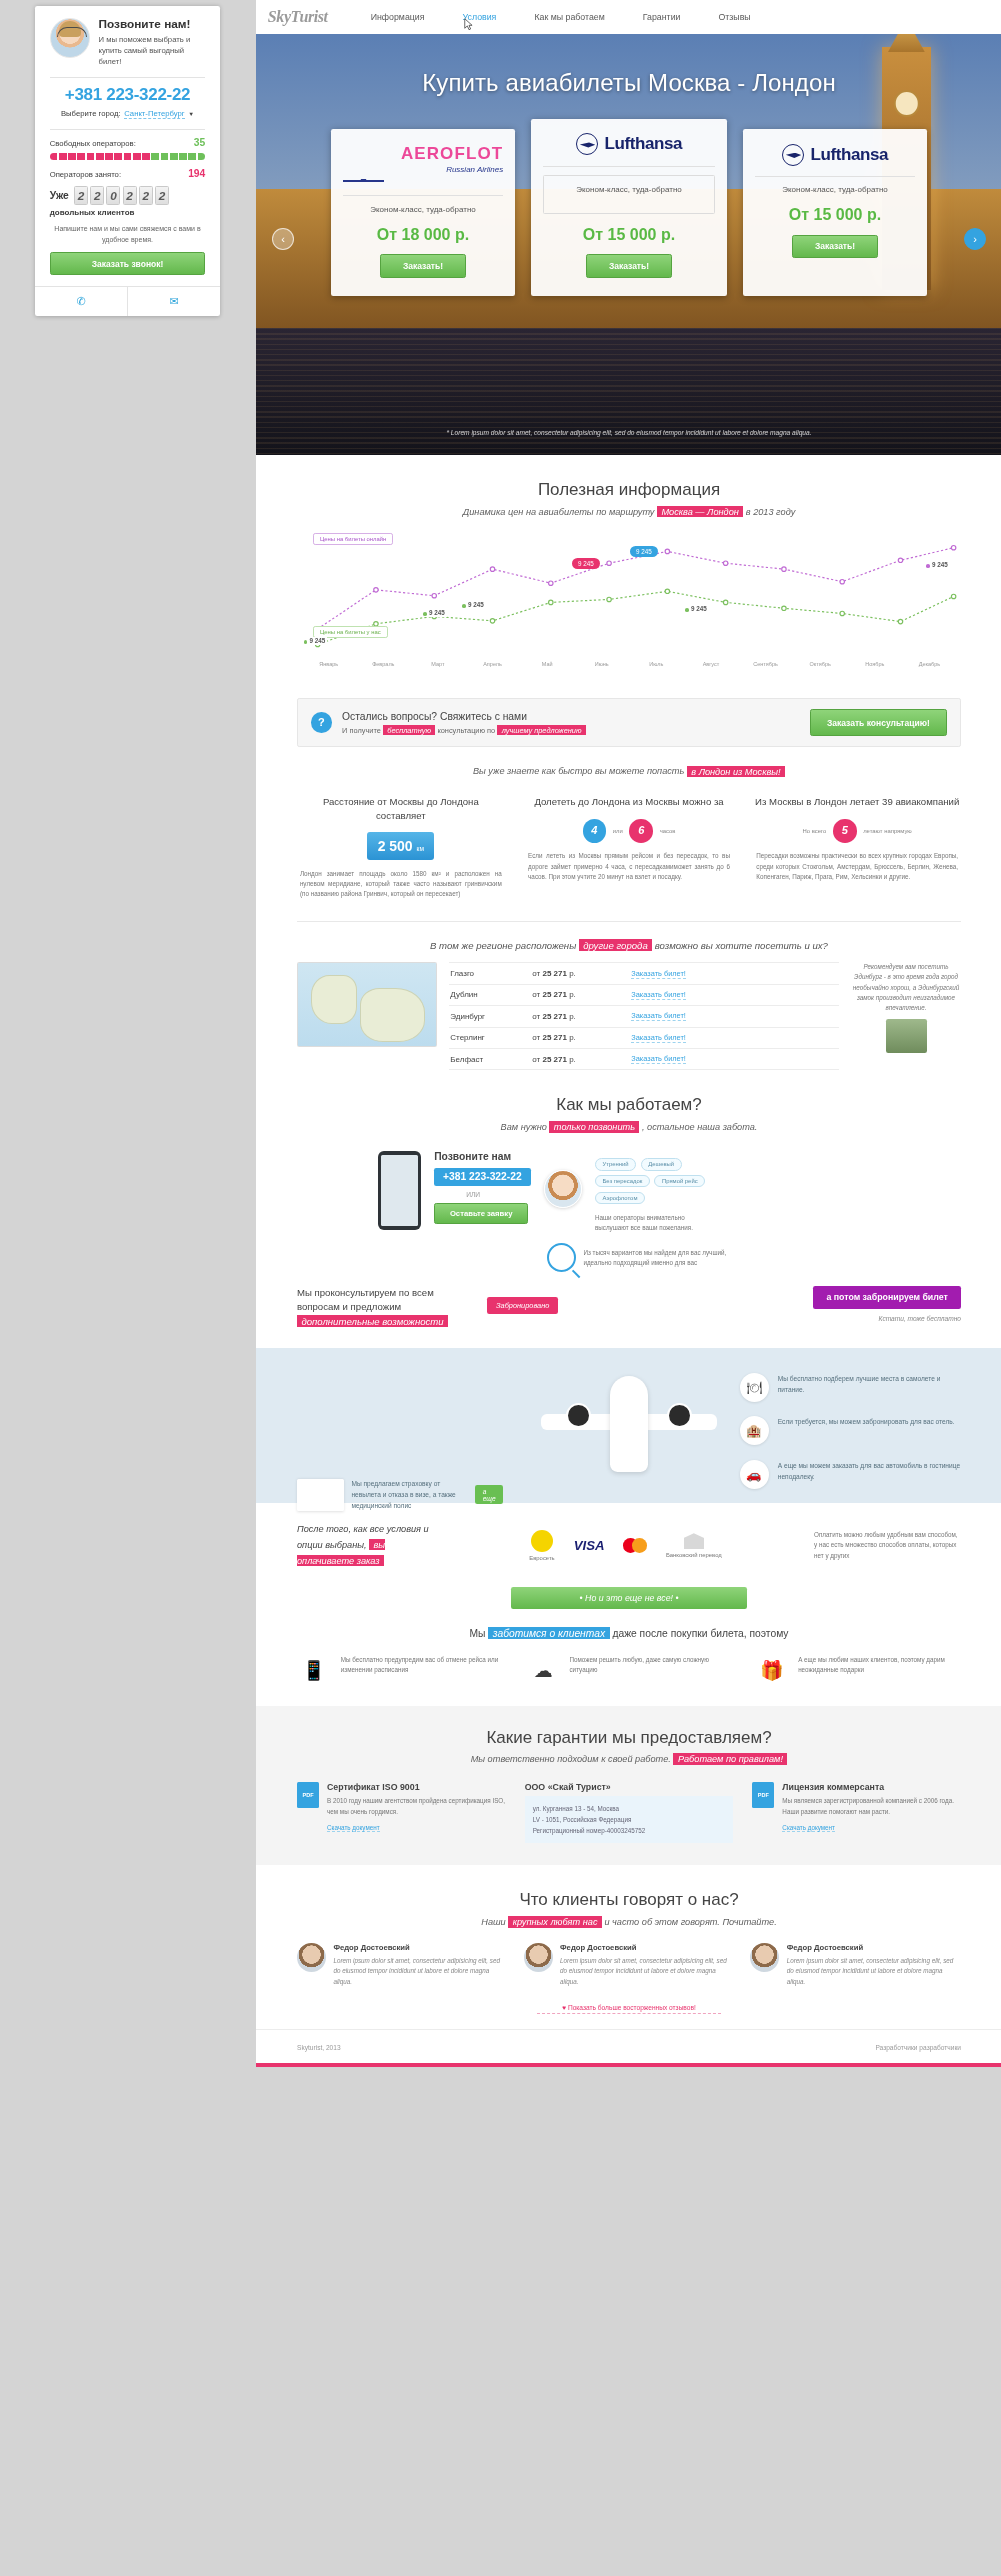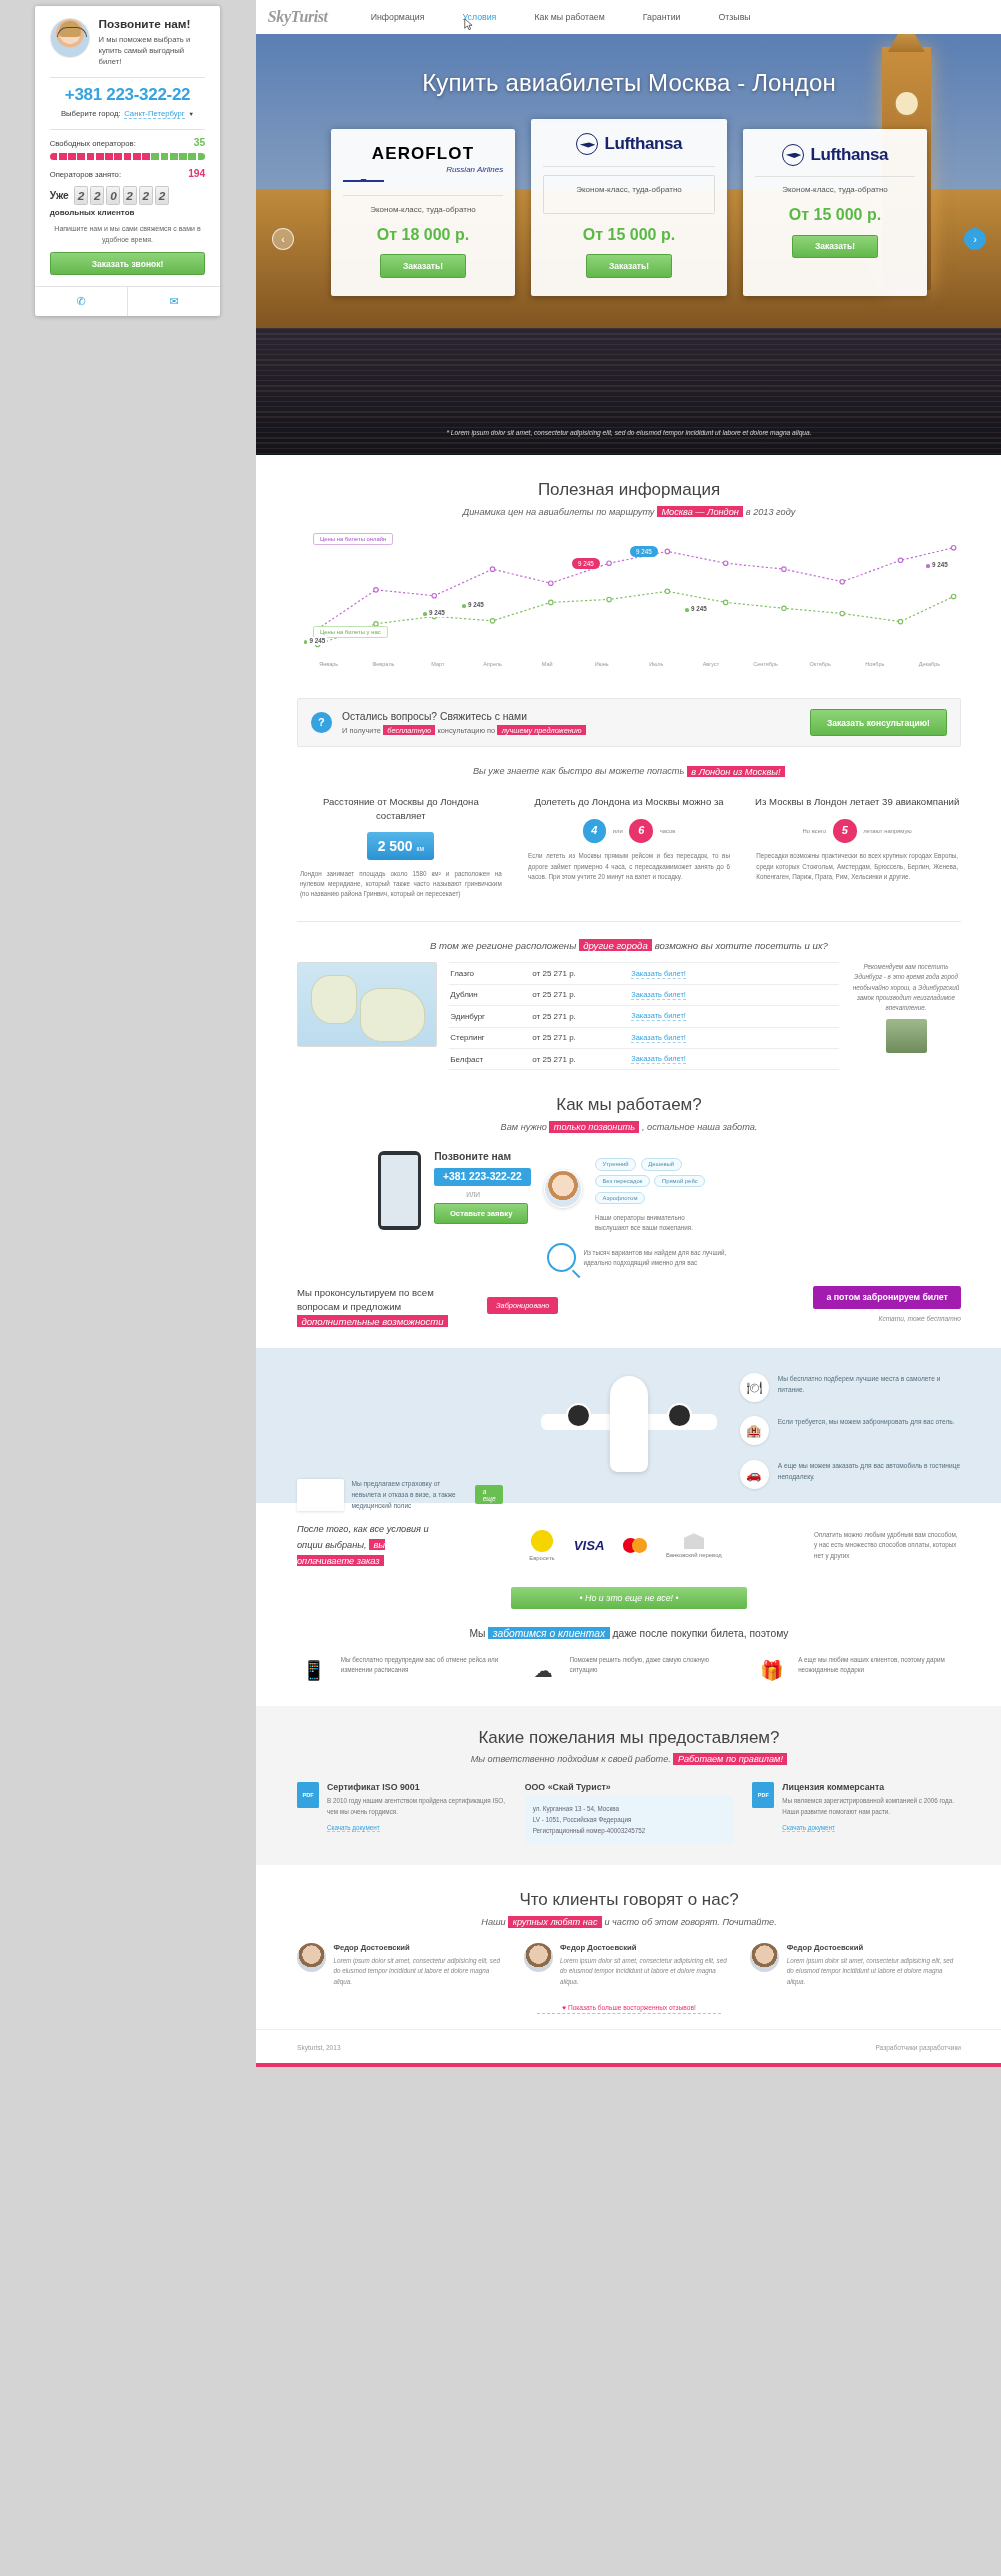--- a/index.html
+++ b/index.html
@@ -125,21 +125,21 @@
     position: relative; z-index: 5; text-align: center; color: #fff;
     font-size: 24px; font-weight: 300; padding-top: 35px; letter-spacing: 0.1px;
     text-shadow: 0 0.7px 3.7px rgba(0,0,0,.45);
   }
   .cards { position: relative; z-index: 5; display: flex; justify-content: center; gap: 16px; margin-top: 32px; }
   .card {
     width: 184px; background: rgba(255,255,255,.94); border-radius: 2.2px;
     padding: 14.7px 11.8px 13.2px; text-align: center; box-shadow: 0 1.5px 7.4px rgba(0,0,0,.3);
   }
   .card.mid { width: 196px; margin-top: -10.3px; padding-bottom: 17.7px; }
-  .logo-aeroflot { font-size: 17px; font-weight: bold; color: #000000; letter-spacing: 1.1px; }
+  .logo-aeroflot { font-size: 17px; font-weight: bold; color: #ec4899; letter-spacing: 1.1px; text-align: right; }
   .logo-aeroflot-sub { font-size: 8px; font-style: italic; color: #26368c; text-align: right; margin-top: 1.5px; }
   .aeroflot-wing {
     width: 41px; height: 8.8px; margin-top: 2.2px;
     background: radial-gradient(ellipse at 50% 50%, #26368c 0 18%, transparent 19%),
                 linear-gradient(#26368c,#26368c) center/100% 2.2px no-repeat;
   }
   .logo-lh { display: flex; align-items: center; justify-content: center; gap: 6.6px; }
   .lh-circle {
     width: 22px; height: 22px; border-radius: 50%; border: 1.8px solid #18246b;
     position: relative;
@@ -240,21 +240,21 @@
   .map-box {
     width: 140px; height: 85px; flex: 0 0 140px; border: 0.7px solid #dcdcdc; border-radius: 1.5px;
     background: linear-gradient(#cfe6f2, #bcdcee); position: relative; overflow: hidden;
   }
   .map-land { position: absolute; background: #e9edd6; border: 0.7px solid #cdd3b4; }
   .city-table { flex: 1; }
   .city-row { display: flex; align-items: center; border-bottom: 0.7px solid #ececec; padding: 5.2px 1.5px; font-size: 8px; }
   .city-row:first-child { border-top: 0.7px solid #ececec; }
   .city-name { width: 82px; color: #444; }
   .city-price { width: 99px; color: #444; }
-  .city-price b { font-weight: normal; }
+  .city-price b { font-weight: bold; }
   .city-link { color: #34a3e0; border-bottom: 0.7px dashed #9dd3ee; cursor: pointer; font-size: 7.4px; }
   .edin { width: 110px; flex: 0 0 110px; text-align: center; }
   .edin-t { font-size: 6.3px; color: #777; line-height: 1.6; font-style: italic; }
   .edin-img {
     width: 41px; height: 34px; margin: 5.9px auto 0; border-radius: 2.2px;
     background: linear-gradient(#9fb98c, #6f8c5c);
   }
 
   
   .hww { padding: 25px 41px 0; }
@@ -803,21 +803,21 @@
         <div class="care-ic">☁</div>
         <div class="care-t">Поможем решить любую, даже самую сложную ситуацию</div>
       </div>
       <div class="care">
         <div class="care-ic">🎁</div>
         <div class="care-t">А еще мы любим наших клиентов, поэтому дарим неожиданные подарки</div>
       </div>
     </section>
 
     <section class="guar">
-      <h2 class="sec-h">Какие пожелания мы предоставляем?</h2>
+      <h2 class="sec-h">Какие гарантии мы предоставляем?</h2>
       <div class="sec-sh">
         <span>Мы ответственно подходим к своей работе.</span>
         <span class="mark">Работаем по правилам!</span>
       </div>
       <div class="guar-row">
         <div class="guar-col">
           <div class="pdf-ic">PDF</div>
           <div>
             <div class="guar-t">Сертификат ISO 9001</div>
             <div class="guar-p">В 2010 году нашим агентством пройдена сертификация ISO, чем мы очень гордимся.</div>

